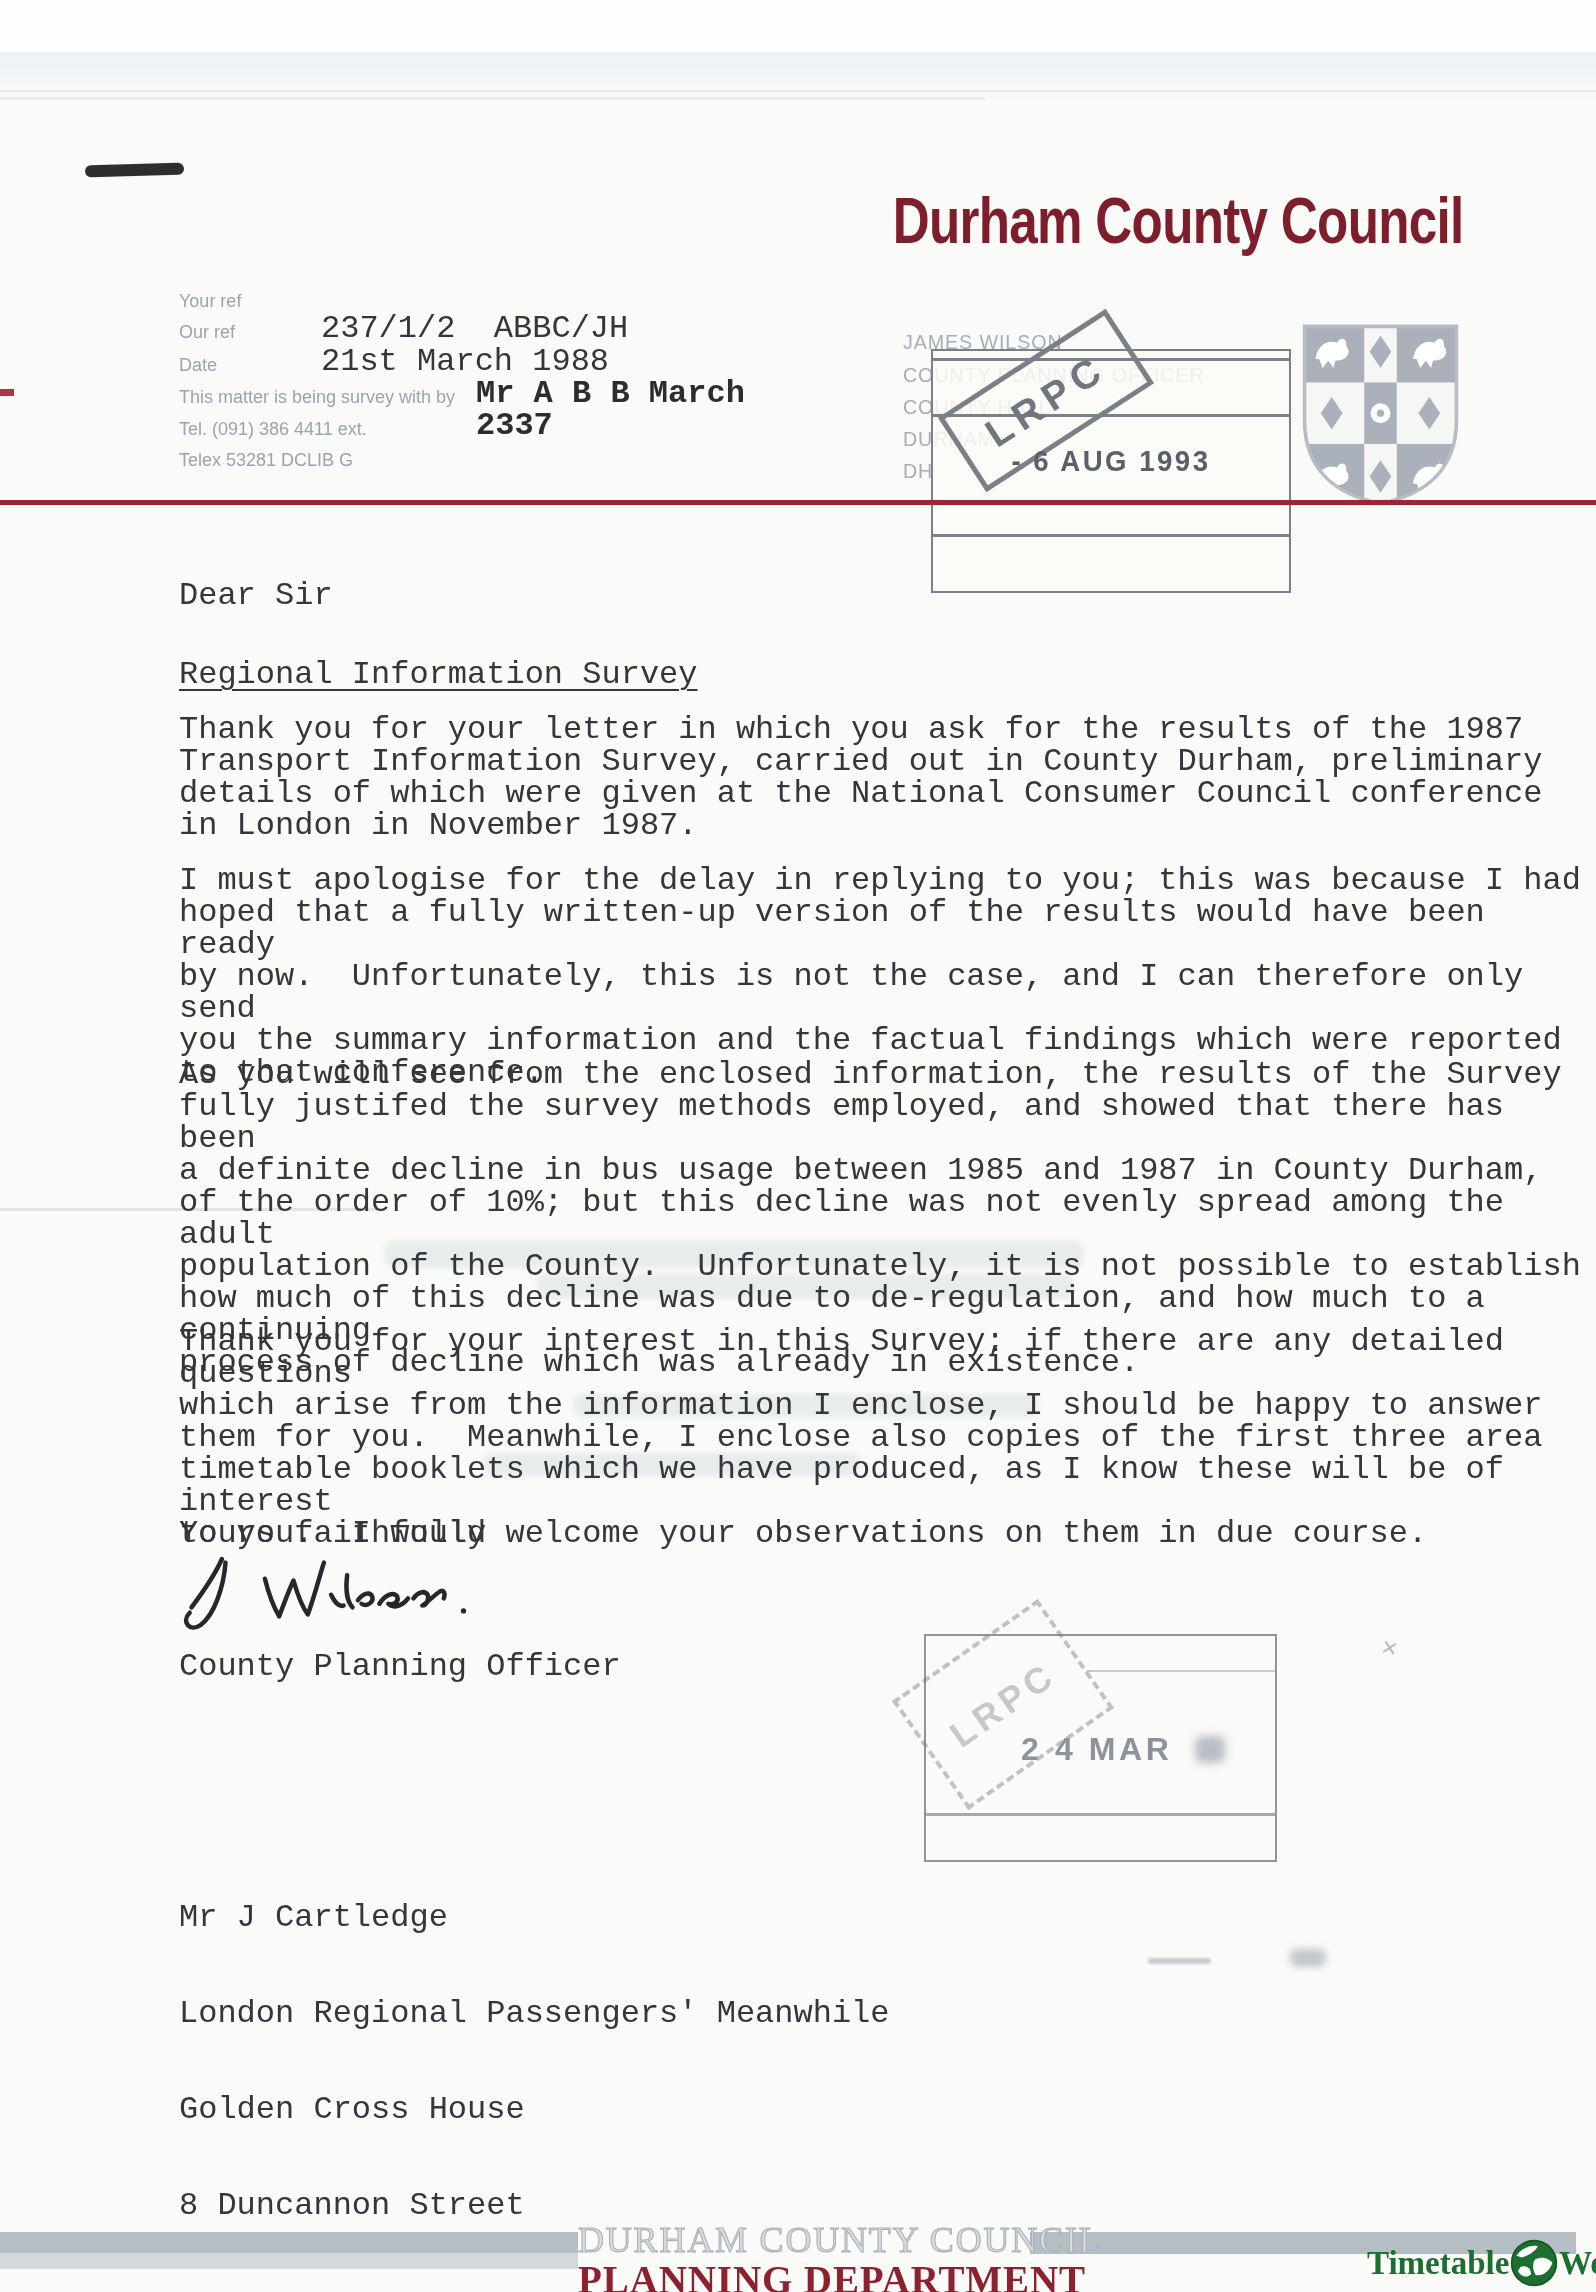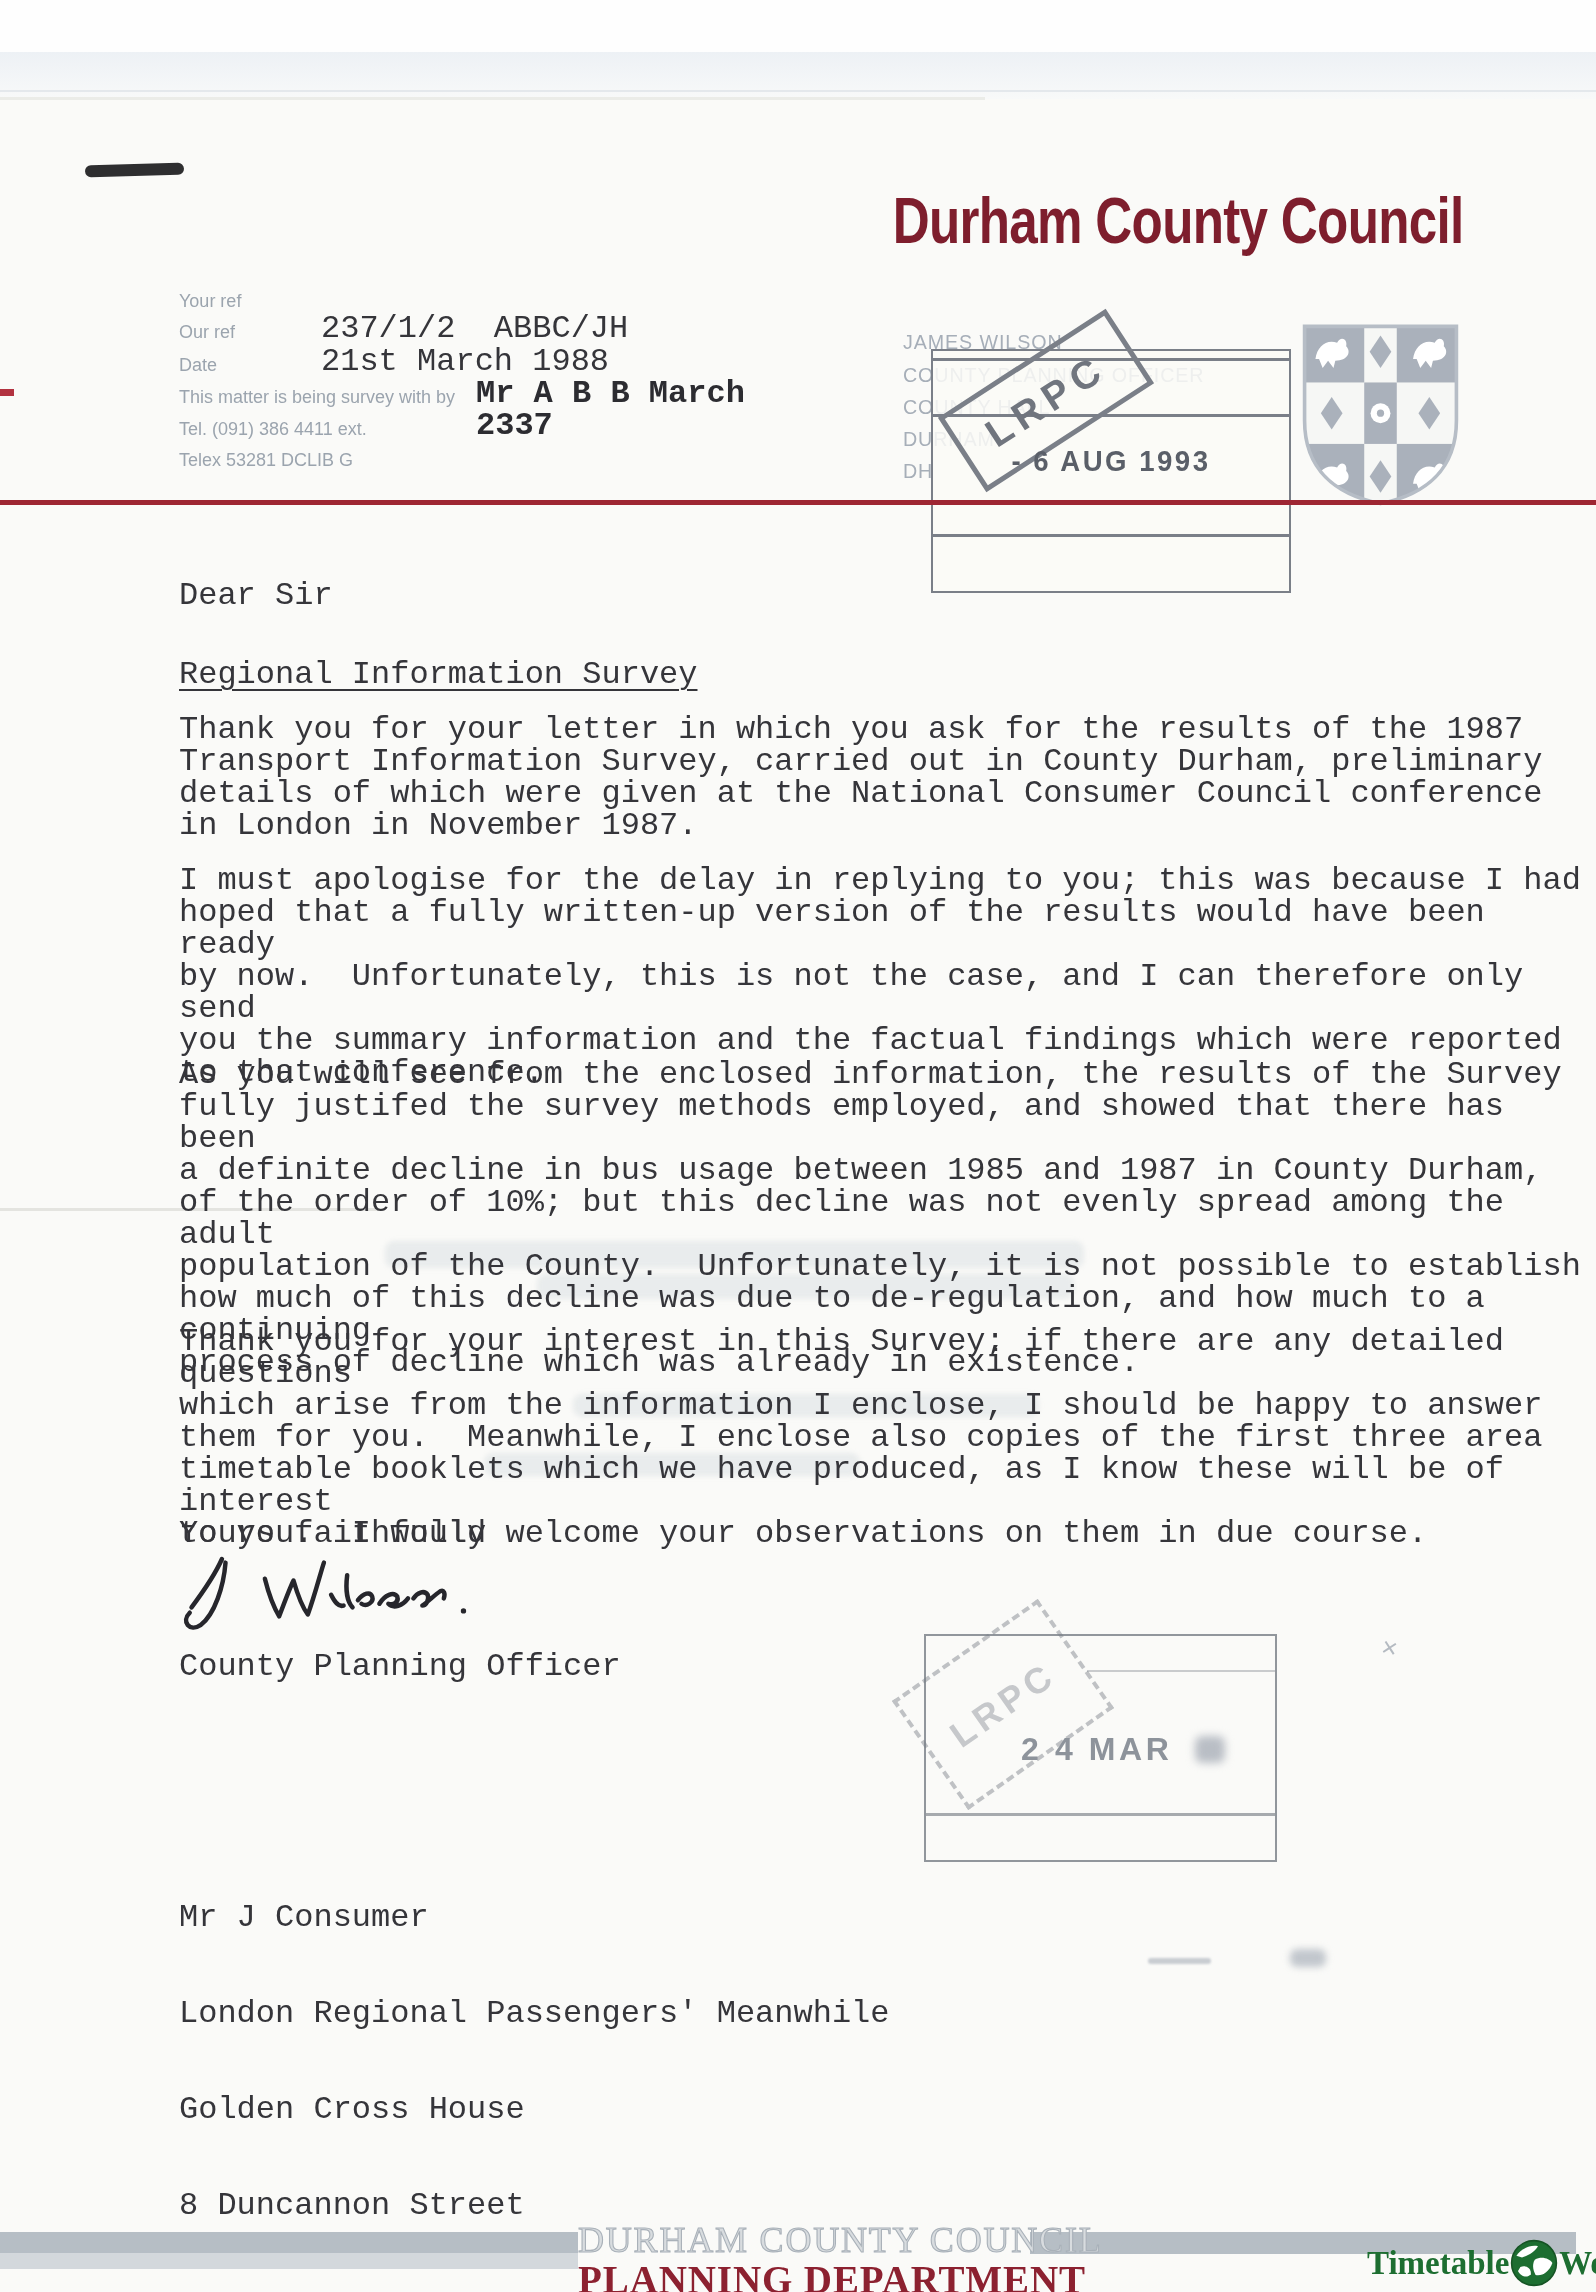--- a/index.html
+++ b/index.html
@@ -234,21 +234,21 @@
 
   <div class="abs stamp2">
     <div class="line-faint"></div>
     <div class="line-low"></div>
     <div class="lrpc-box-faded">LRPC</div>
     <div class="stamp-date">2 4 MAR</div>
     <div class="date-blob"></div>
   </div>
 
   <div class="abs typed recipient">
-    <div>Mr J Consumer</div>
+    <div>Mr J Cartledge</div>
     <div>London Regional Passengers' Meanwhile</div>
     <div>Golden Cross House</div>
     <div>8 Duncannon Street</div>
     
     
   </div>
 
   <div class="abs bar-left-dark"></div>
   <div class="abs bar-left-light"></div>
   <div class="abs bar-right-dark"></div>

